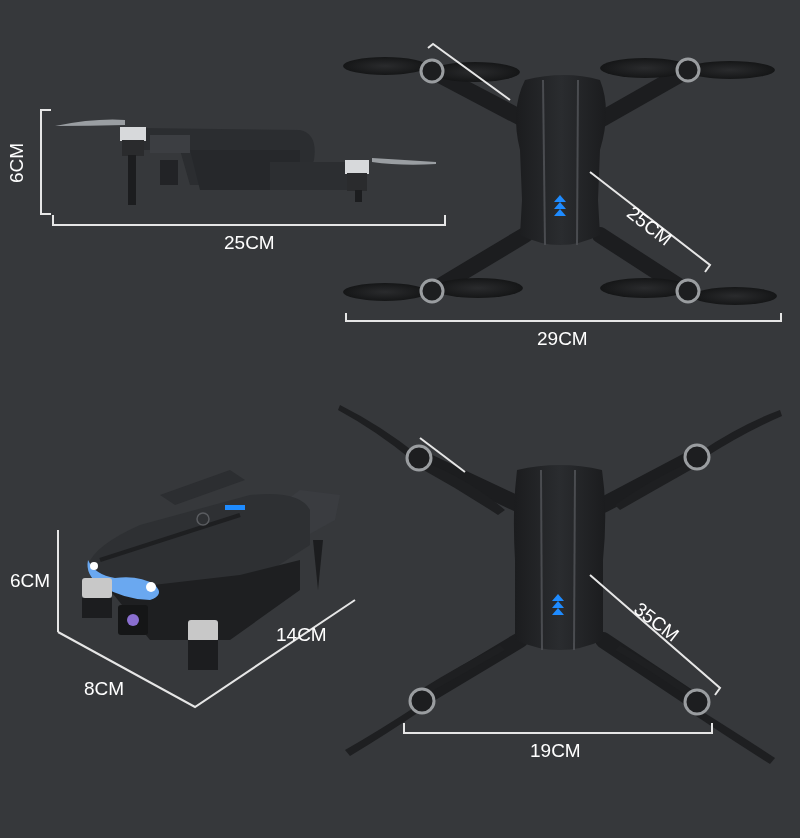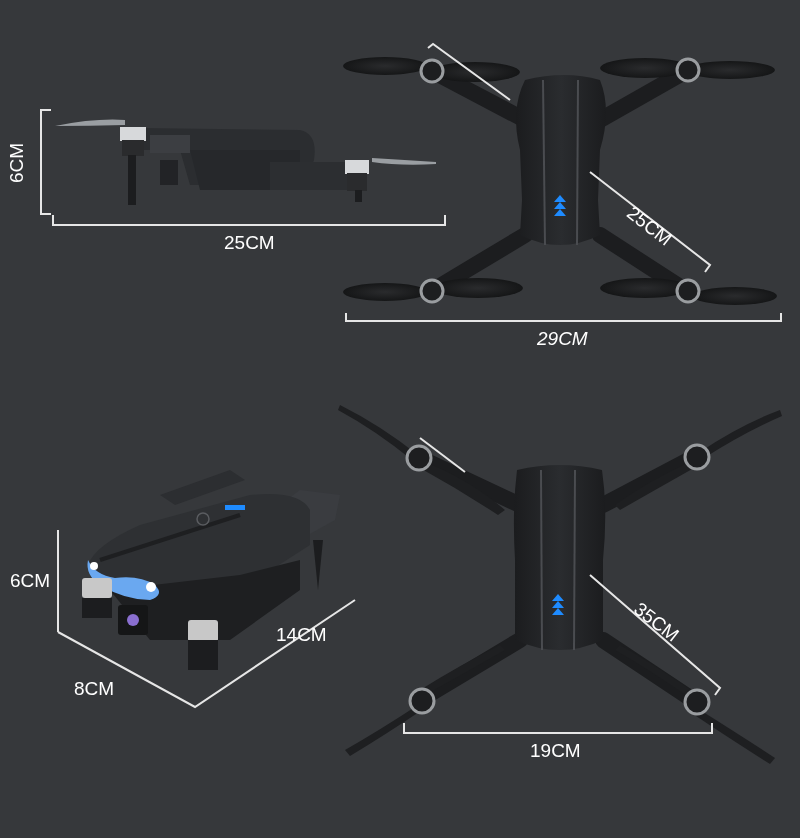--- a/index.html
+++ b/index.html
@@ -160,22 +160,22 @@
     <polyline points="590,575 720,688 715,695"></polyline>
 
     <polyline points="404,723 404,733 712,733 712,723"></polyline>
   </g>
 </svg>
 
 <div class="label" style="left:6px; top:150px; transform:rotate(-90deg); transform-origin:left top; top:183px;">6CM</div>
 <div class="label" style="left:224px; top:232px;">25CM</div>
 
 <div class="label" style="left:636px; top:202px; transform:rotate(38deg); transform-origin:left top;">25CM</div>
-<div class="label" style="left:537px; top:328px;font-style:italic;">29CM</div>
+<div class="label" style="left:537px; top:328px;">29CM</div>
 
 <div class="label" style="left:10px; top:570px;">6CM</div>
-<div class="label" style="left:74px; top:678px;">8CM</div>
+<div class="label" style="left:84px; top:678px;">8CM</div>
 <div class="label" style="left:276px; top:624px;">14CM</div>
 
 <div class="label" style="left:643px; top:598px; transform:rotate(38deg); transform-origin:left top;">35CM</div>
 <div class="label" style="left:530px; top:740px;">19CM</div>
 
 </div>
 
 </body></html>

